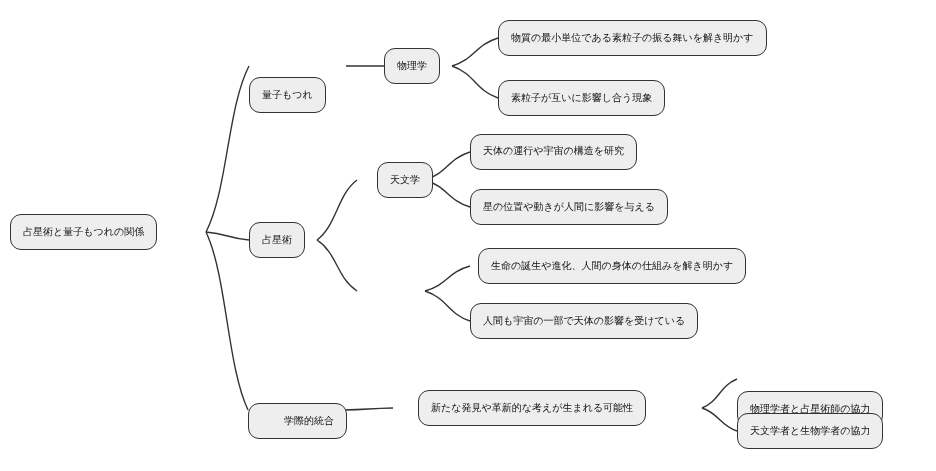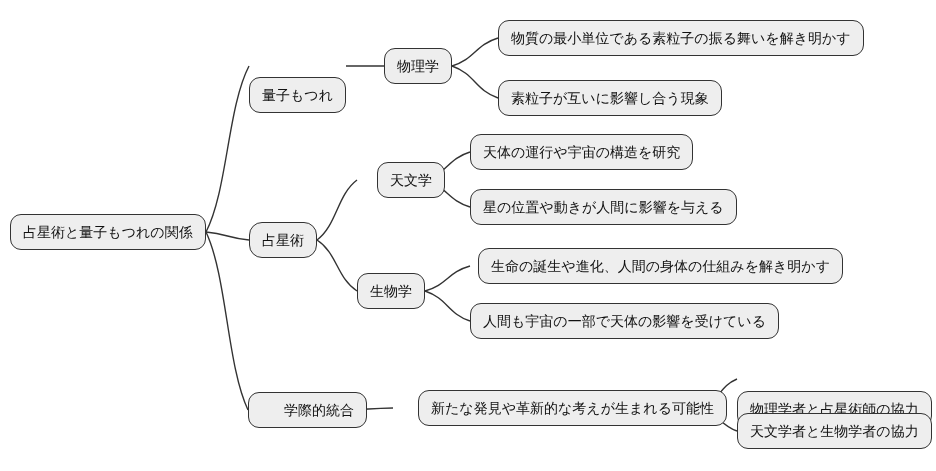--- a/index.html
+++ b/index.html
@@ -17,21 +17,21 @@
   }
   #edges path { fill:none; stroke:var(--edge-color,#333333); stroke-width:1.4; }
   .node {
     position:absolute;
     z-index:2;
     box-sizing:border-box;
     background:var(--node-fill,#eeeeee);
     border:1.5px solid var(--node-border,#333333);
     border-radius:11px;
     padding:7px 12px;
-    font-size:14px;
+    font-size:10px;
     line-height:20px;
     color:#111111;
     white-space:nowrap;
   }
 </style>
 </head>
 <body>
 
 <div id="canvas">
   <svg id="edges" xmlns="http://www.w3.org/2000/svg">
@@ -55,34 +55,33 @@
   <div class="node" style="left:10px; top:214px;text-align:center;">占星術と量子もつれの関係</div>
 
   <div class="node" style="left:249px; top:48px;margin-top:29px;">量子もつれ</div>
 
   <div class="node" style="left:384px; top:48px;">物理学</div>
 
   <div class="node" style="left:498px; top:20px;">物質の最小単位である素粒子の振る舞いを解き明かす</div>
 
   <div class="node" style="left:498px; top:80px;">素粒子が互いに影響し合う現象</div>
 
-  <div class="node" style="left:249px; top:222px;border-radius:13px;">占星術</div>
+  <div class="node" style="left:249px; top:222px;">占星術</div>
 
   <div class="node" style="left:377px; top:162px;text-align:right;">天文学</div>
 
-  <div class="node" style="left:470px; top:134px;">天体の運行や宇宙の構造を研究</div>
+  <div class="node" style="left:470px; top:134px;font-family:Liberation Mono, monospace;">天体の運行や宇宙の構造を研究</div>
 
   <div class="node" style="left:470px; top:189px;">星の位置や動きが人間に影響を与える</div>
 
-  <div class="node" style="left:357px; top:273px;">生物学</div>
 
   <div class="node" style="left:470px; top:248px;margin-left:8px;">生命の誕生や進化、人間の身体の仕組みを解き明かす</div>
 
   <div class="node" style="left:470px; top:303px;">人間も宇宙の一部で天体の影響を受けている</div>
 
-  <div class="node" style="left:248px; top:392px;padding-left:35px;">学際的統合</div>
+  <div class="node" style="left:248px; top:403px;padding-left:35px;">学際的統合</div>
 
   <div class="node" style="left:393px; top:390px;margin-left:25px;">新たな発見や革新的な考えが生まれる可能性</div>
 
   <div class="node" style="left:737px; top:361px;margin-top:30px;">物理学者と占星術師の協力</div>
 
   <div class="node" style="left:737px; top:413px;">天文学者と生物学者の協力</div>
 </div>
 
 </body></html>

